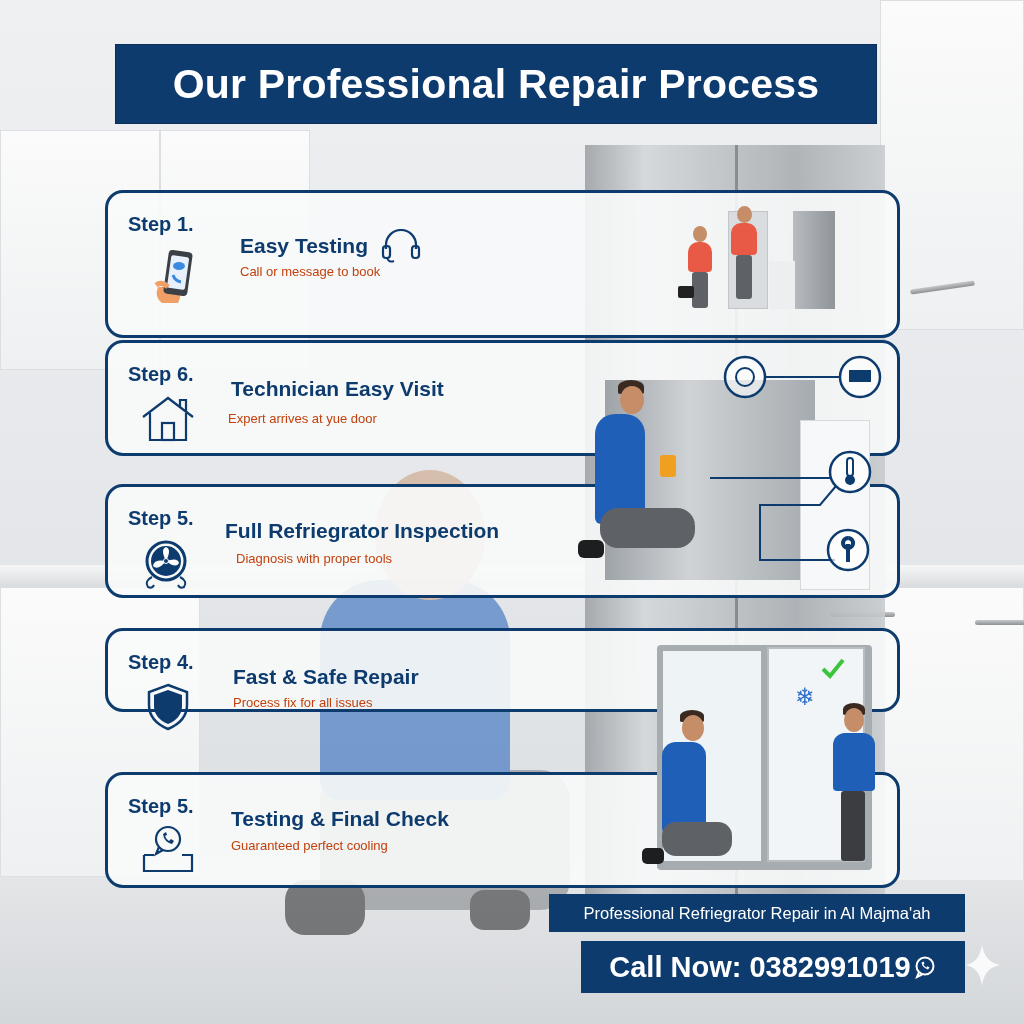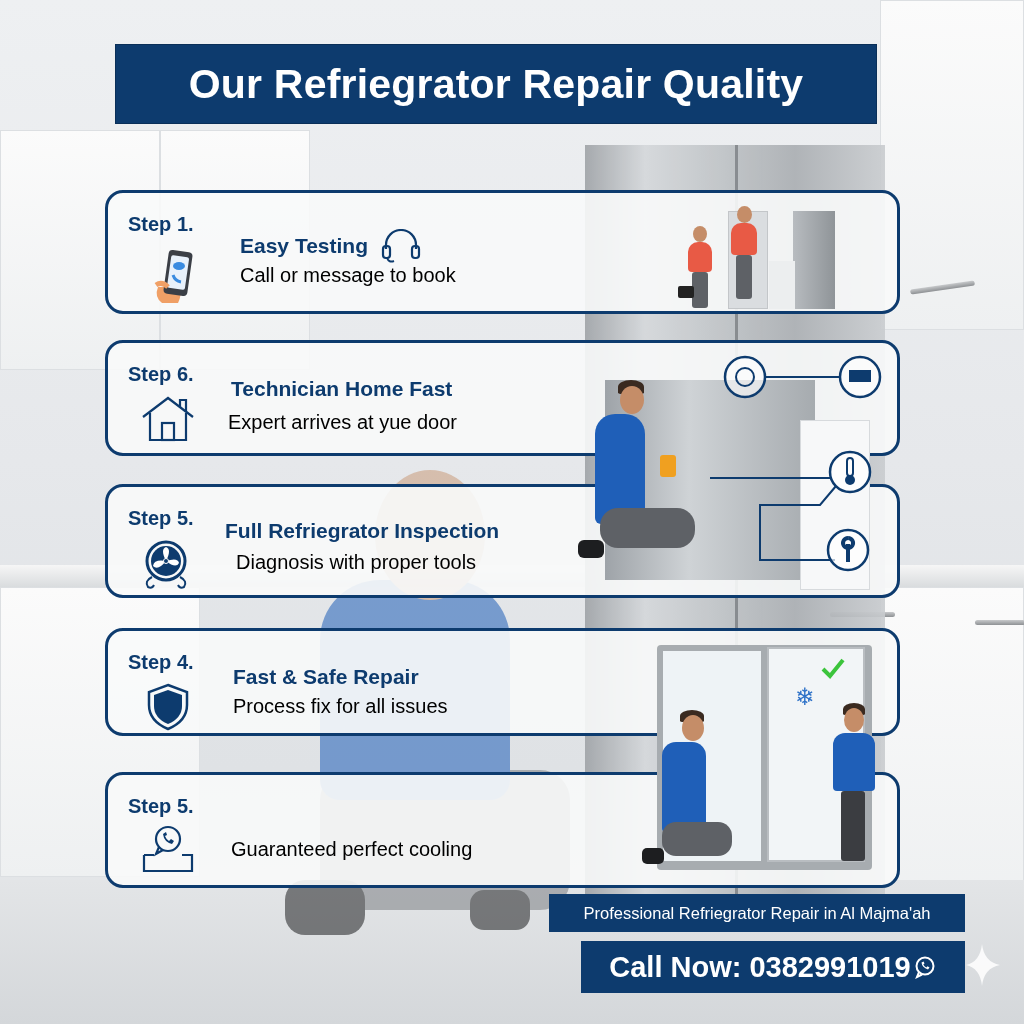--- a/index.html
+++ b/index.html
@@ -35,27 +35,27 @@
 
   
   .card {
     position: absolute; left: 105px; width: 795px;
     border: 3px solid #0d3b6e; border-radius: 18px;
     background: rgba(248,249,250,0.9);
   }
   .card .step-label { position: absolute; left: 20px; top: 20px; color: #0d3b6e; font-size: 20px; font-weight: bold; }
   .card .icon { position: absolute; left: 30px; top: 56px; width: 54px; height: 52px; }
   .card .heading { position: absolute; color: #0d3b6e; font-size: 21px; font-weight: bold; }
-  .card .sub { position: absolute; color: #000000; font-size: 20px; }
+  .card .sub { position: absolute; color: #c2410c; font-size: 13px; }
   .card .illus { position: absolute; overflow: hidden; }
 
-  #card1 { top: 190px; height: 124px; }
+  #card1 { top: 190px; height: 148px; }
   #card2 { top: 340px; height: 116px; }
   #card3 { top: 484px; height: 114px; }
-  #card4 { top: 628px; height: 108px; padding-left: 6px; }
+  #card4 { top: 628px; height: 84px; padding-left: 6px; }
   #card5 { top: 772px; height: 116px; }
 
   .head-inline { display: inline-flex; align-items: center; gap: 12px; }
 
   
   .person { position: absolute; }
   .person .p-head { position: absolute; border-radius: 50%; background: #c58d68; }
   .person .p-hair { position: absolute; border-radius: 50% 50% 10% 10%; background: #3a2a20; }
   .person .p-body { position: absolute; border-radius: 10px 10px 4px 4px; }
   .person .p-legs { position: absolute; background: #5e6166; border-radius: 3px; }
@@ -93,21 +93,21 @@
   <div class="ghost-tech">
     <div class="pants"></div>
       <div class="shirt"></div>
       <div class="head"></div>
       <div class="boot1"></div>
       <div class="boot2"></div>
   </div>
 </div>
 
 <div class="title-bar">
-  <h1>Our Refriegrator Repair Quality</h1>
+  <h1>Our Professional Repair Process</h1>
 </div>
 
 <div class="card" id="card1">
   <div class="step-label">Step 1.</div>
   <svg class="icon" style="left:44px;top:54px;width:50px;height:58px;" viewBox="0 0 50 58">
     <path d="M6 40 Q2 50 10 56 L26 56 Q30 48 28 40 Z" fill="#f0a066"></path>
     <rect x="14" y="4" width="24" height="44" rx="4" fill="#3b3f46" transform="rotate(8 26 26)"></rect>
     <rect x="17" y="9" width="18" height="33" rx="2" fill="#e8f1fb" transform="rotate(8 26 26)"></rect>
     <ellipse cx="27" cy="19" rx="6" ry="4" fill="#3a8be0"></ellipse>
     <path d="M21 28 q2 6 8 7" stroke="#3a8be0" stroke-width="3" fill="none"></path>
@@ -144,21 +144,21 @@
 </div>
 
 <div class="card" id="card2">
   <div class="step-label">Step 6.</div>
   <svg class="icon" style="left:32px;top:52px;width:56px;height:48px;" viewBox="0 0 56 48">
     <path d="M3 22 L28 3 L53 22" stroke="#0d3b6e" stroke-width="2.2" fill="none"></path>
     <path d="M40 12 V5 H46 V17" stroke="#0d3b6e" stroke-width="2.2" fill="none"></path>
     <path d="M10 18 V45 H46 V18" stroke="#0d3b6e" stroke-width="2.2" fill="none"></path>
     <rect x="22" y="28" width="12" height="17" fill="none" stroke="#0d3b6e" stroke-width="2.2"></rect>
   </svg>
-  <div class="heading" style="left:123px;top:34px;">Technician Home Fast</div>
+  <div class="heading" style="left:123px;top:34px;">Technician Easy Visit</div>
   <div class="sub" style="left:120px;top:68px;">Expert arrives at yue door</div>
 </div>
 
 <div class="card" id="card3">
   <div class="step-label">Step 5.</div>
   <svg class="icon" style="left:32px;top:52px;width:52px;height:52px;" viewBox="0 0 52 52">
     <circle cx="26" cy="22" r="19" fill="none" stroke="#0d3b6e" stroke-width="3"></circle>
     <circle cx="26" cy="22" r="15" fill="#0d3b6e"></circle>
     <path d="M26 22 Q20 10 26 8 Q32 10 26 22 Z" fill="#fff"></path>
     <path d="M26 22 Q38 18 39 24 Q36 30 26 22 Z" fill="#fff"></path>
@@ -182,20 +182,21 @@
 </div>
 
 <div class="card" id="card5">
   <div class="step-label">Step 5.</div>
   <svg class="icon" style="left:32px;top:48px;width:56px;height:50px;" viewBox="0 0 56 50">
     <circle cx="28" cy="16" r="12" fill="none" stroke="#0d3b6e" stroke-width="2.2"></circle>
     <path d="M19 24 L16 31 L23 27" fill="none" stroke="#0d3b6e" stroke-width="2.2"></path>
     <path d="M23 11 q1 8 9 10 l2 -3 -3 -2 -2 2 q-3 -2 -4 -5 l2 -1 -1 -3 z" fill="#0d3b6e"></path>
     <path d="M4 32 H14 M42 32 H52 V48 H4 V32" stroke="#0d3b6e" stroke-width="2.2" fill="none"></path>
   </svg>
+  <div class="heading" style="left:123px;top:32px;">Testing &amp; Final Check</div>
   <div class="sub" style="left:123px;top:63px;">Guaranteed perfect cooling</div>
 </div>
 
 <div style="position:absolute;left:575px;top:360px;width:300px;height:230px;">
   <div style="position:absolute;left:30px;top:20px;width:210px;height:200px;background:linear-gradient(90deg,#9ea3a8,#cfd3d6 40%,#a6abaf);"></div>
   <div style="position:absolute;left:225px;top:60px;width:70px;height:170px;background:#f7f8f9;border:1px solid #d7dadd;"></div>
   <div class="person" style="left:15px;top:20px;">
     <div class="p-hair" style="left:28px;top:0;width:26px;height:14px;"></div>
     <div class="p-head" style="left:30px;top:6px;width:24px;height:28px;"></div>
     <div class="p-body" style="left:5px;top:34px;width:50px;height:110px;background:#1f5fb8;border-radius:20px 20px 6px 6px;"></div>

